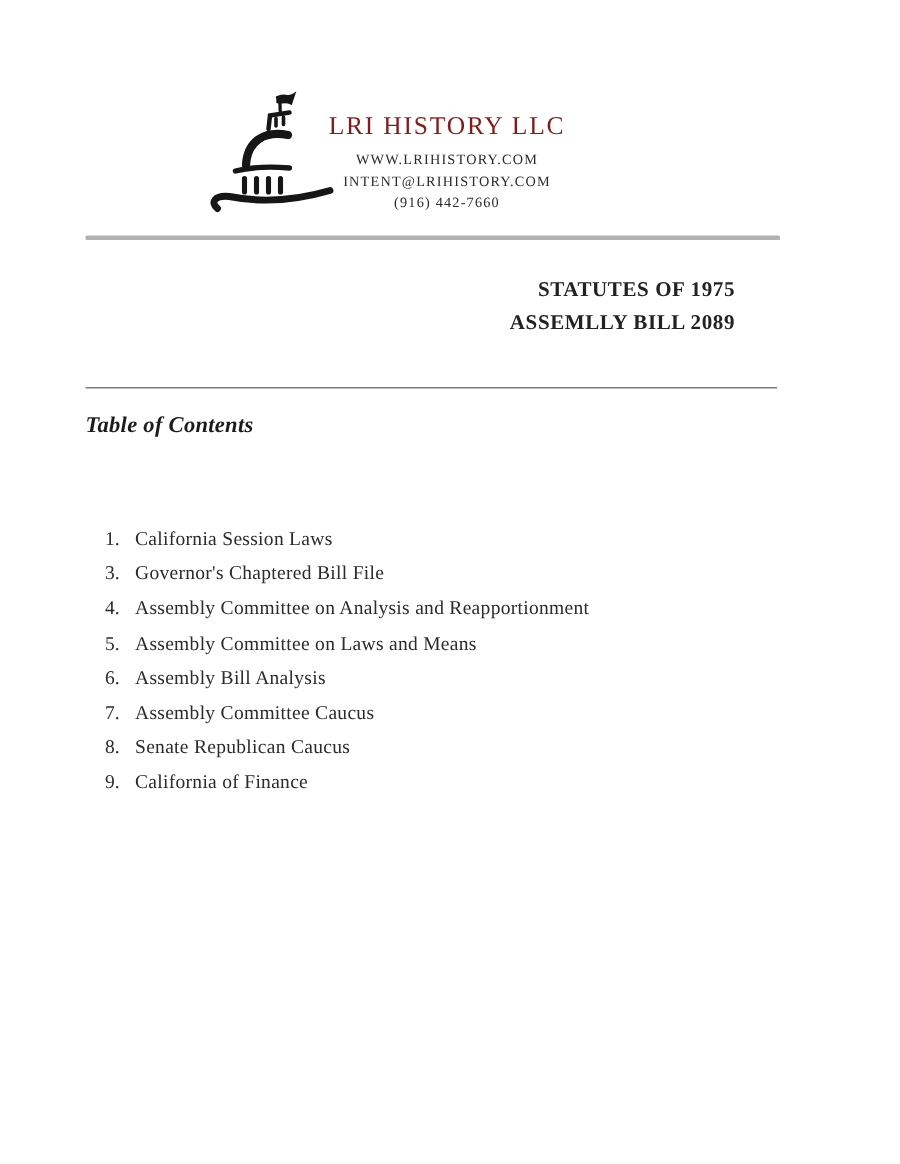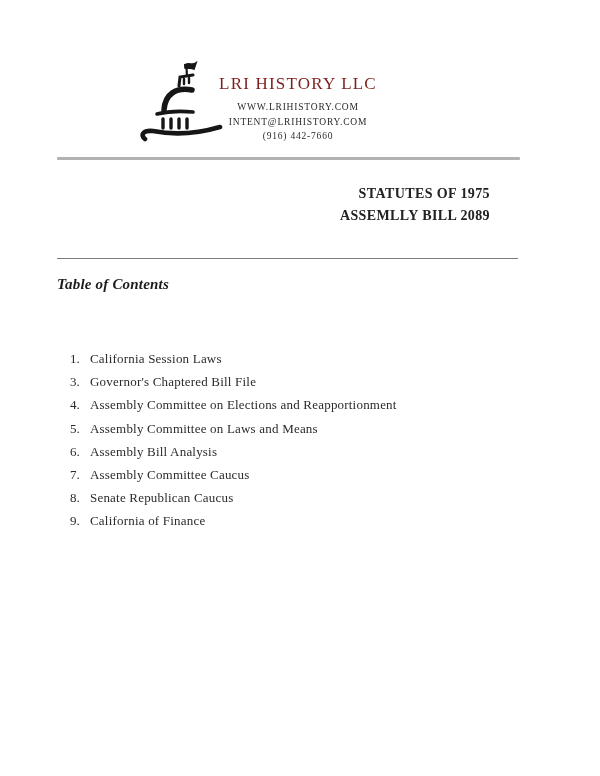--- a/index.html
+++ b/index.html
@@ -163,21 +163,21 @@
   <div class="toc-heading">Table of Contents</div>
 
   <ul class="toc-list">
     <li class="toc-item">
       <span class="toc-num">1.</span><span class="toc-label">California Session Laws</span>
     </li>
     <li class="toc-item">
       <span class="toc-num">3.</span><span class="toc-label">Governor's Chaptered Bill File</span>
     </li>
     <li class="toc-item">
-      <span class="toc-num">4.</span><span class="toc-label">Assembly Committee on Elections and Reapportionment</span>
+      <span class="toc-num">4.</span><span class="toc-label">Assembly Committee on Analysis and Reapportionment</span>
     </li>
     <li class="toc-item">
       <span class="toc-num">5.</span><span class="toc-label">Assembly Committee on Laws and Means</span>
     </li>
     <li class="toc-item">
       <span class="toc-num">6.</span><span class="toc-label">Assembly Bill Analysis</span>
     </li>
     <li class="toc-item">
       <span class="toc-num">7.</span><span class="toc-label">Assembly Committee Caucus</span>
     </li>

